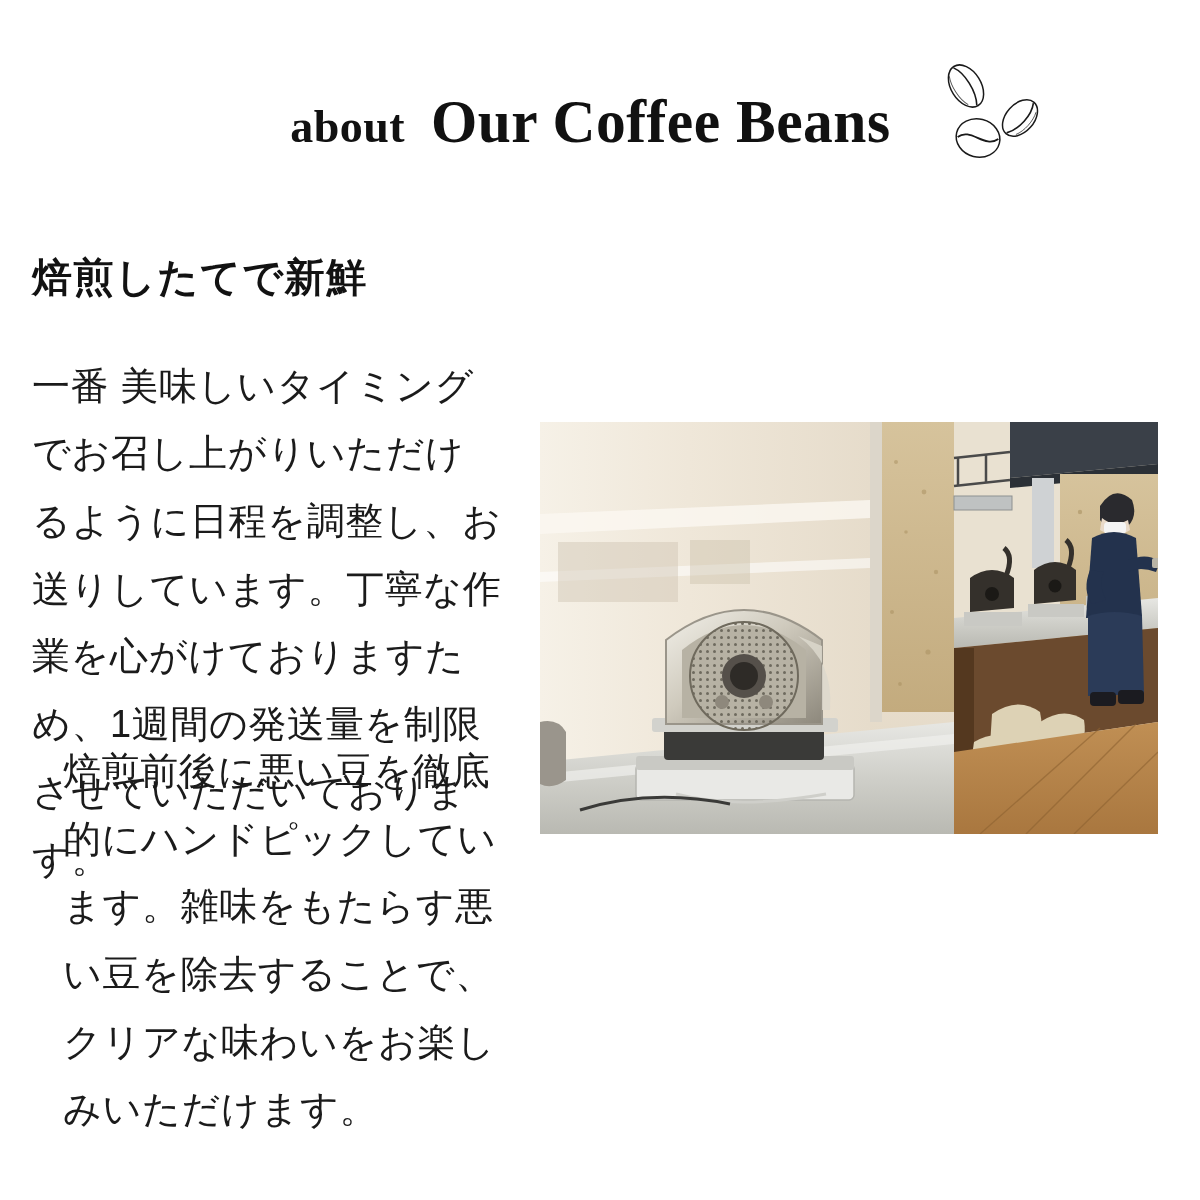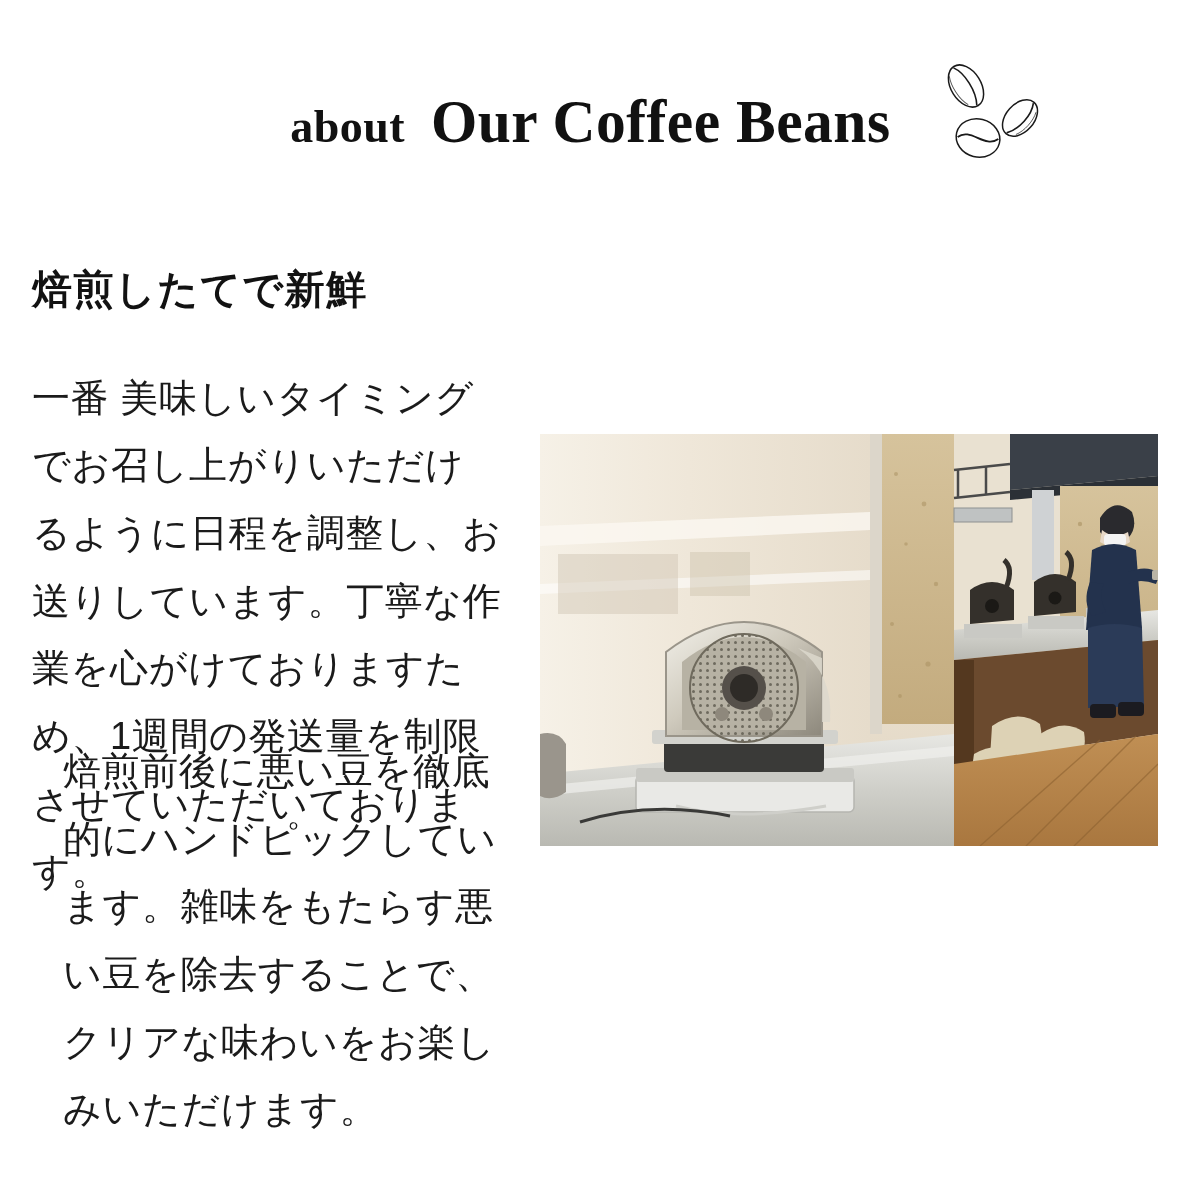--- a/index.html
+++ b/index.html
@@ -36,21 +36,21 @@
     transform:scaleX(0.96);
     transform-origin:left bottom;
   }
   .beans-art{
     position:absolute;left:936px;top:62px;width:108px;height:104px;
   }
   .beans-art svg{display:block;}
 
   
   .section{position:absolute;left:0;width:1200px;}
-  #section-fresh{top:226px;height:420px;}
+  #section-fresh{top:214px;height:420px;}
   #section-handpick{top:688px;height:440px;}
 
   .text-col{
     position:absolute;left:32px;top:0;width:470px;
   }
   .sec-heading{
     font-family:"Liberation Serif", serif;
     font-weight:700;
     font-size:40px;
     line-height:1.42;

